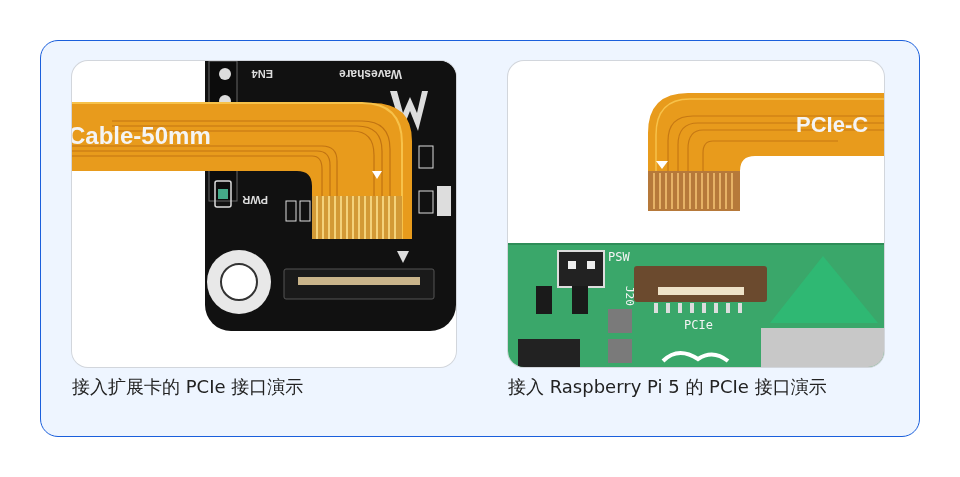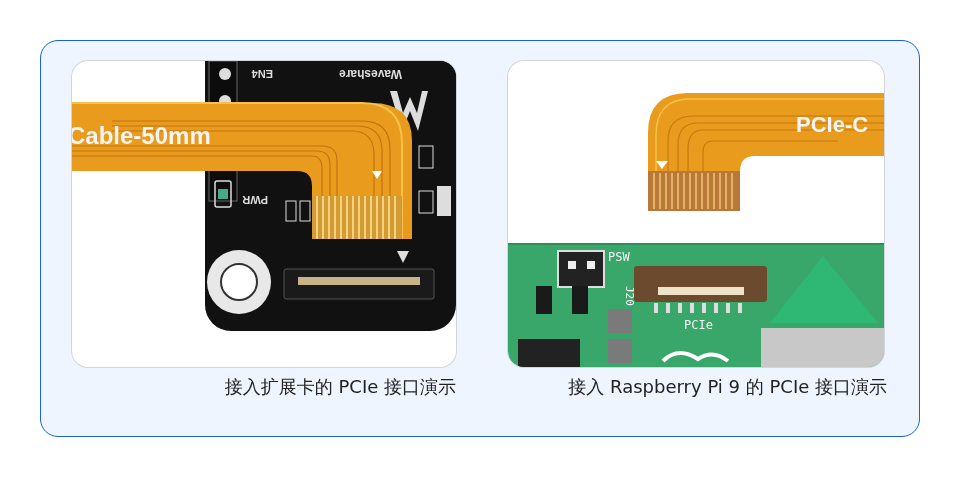--- a/index.html
+++ b/index.html
@@ -1,21 +1,21 @@
 <!DOCTYPE html>
 <html><head>
 <meta charset="utf-8">
 <style>
   html, body { margin:0; padding:0; background:#ffffff; }
   body { width:960px; height:477px; position:relative; overflow:hidden; font-family:"DejaVu Sans", "Liberation Sans", sans-serif; }
   .card { position:absolute; left:40px; top:40px; width:880px; height:397px; box-sizing:border-box; border:1.5px solid #1a5fdc; border-radius:18px; background:#eef5ff; }
   .frame { position:absolute; top:61px; width:384px; height:306px; border-radius:16px; overflow:hidden; background:#ffffff; box-shadow:0 0 0 1px #d2d6dc; }
   .f1 { left:72px; }
   .f2 { left:508px; width:376px; }
-  .caption { position:absolute; top:375px; font-size:18px; color:#222; white-space:nowrap; text-align:right; }
+  .caption { position:absolute; top:375px; font-size:18px; color:#222; white-space:nowrap; text-align:left; }
   .c1 { left:72px; width:384px; }
   .c2 { left:508px; width:379px; }
   svg { display:block; }
 </style>
 </head>
 <body>
 
 <div class="card"></div>
 
 <div class="frame f1">
@@ -145,13 +145,13 @@
     <rect x="64" y="225" width="16" height="28" fill="#1a1a1a"></rect>
     <rect x="10" y="278" width="62" height="28" fill="#222"></rect>
     <rect x="100" y="248" width="24" height="24" fill="#7a7a7a"></rect>
     <rect x="100" y="278" width="24" height="24" fill="#7a7a7a"></rect>
 
     <rect x="253" y="267" width="126" height="39" fill="#c8c8c8"></rect>
 
     <path d="M155 300 Q170 285 190 298 Q205 288 220 300" fill="none" stroke="#fff" stroke-width="4"></path>
   </svg>
 </div>
-<div class="caption c2">接入 Raspberry Pi 9 的 PCIe 接口演示</div>
+<div class="caption c2">接入 Raspberry Pi 5 的 PCIe 接口演示</div>
 
 </body></html>

